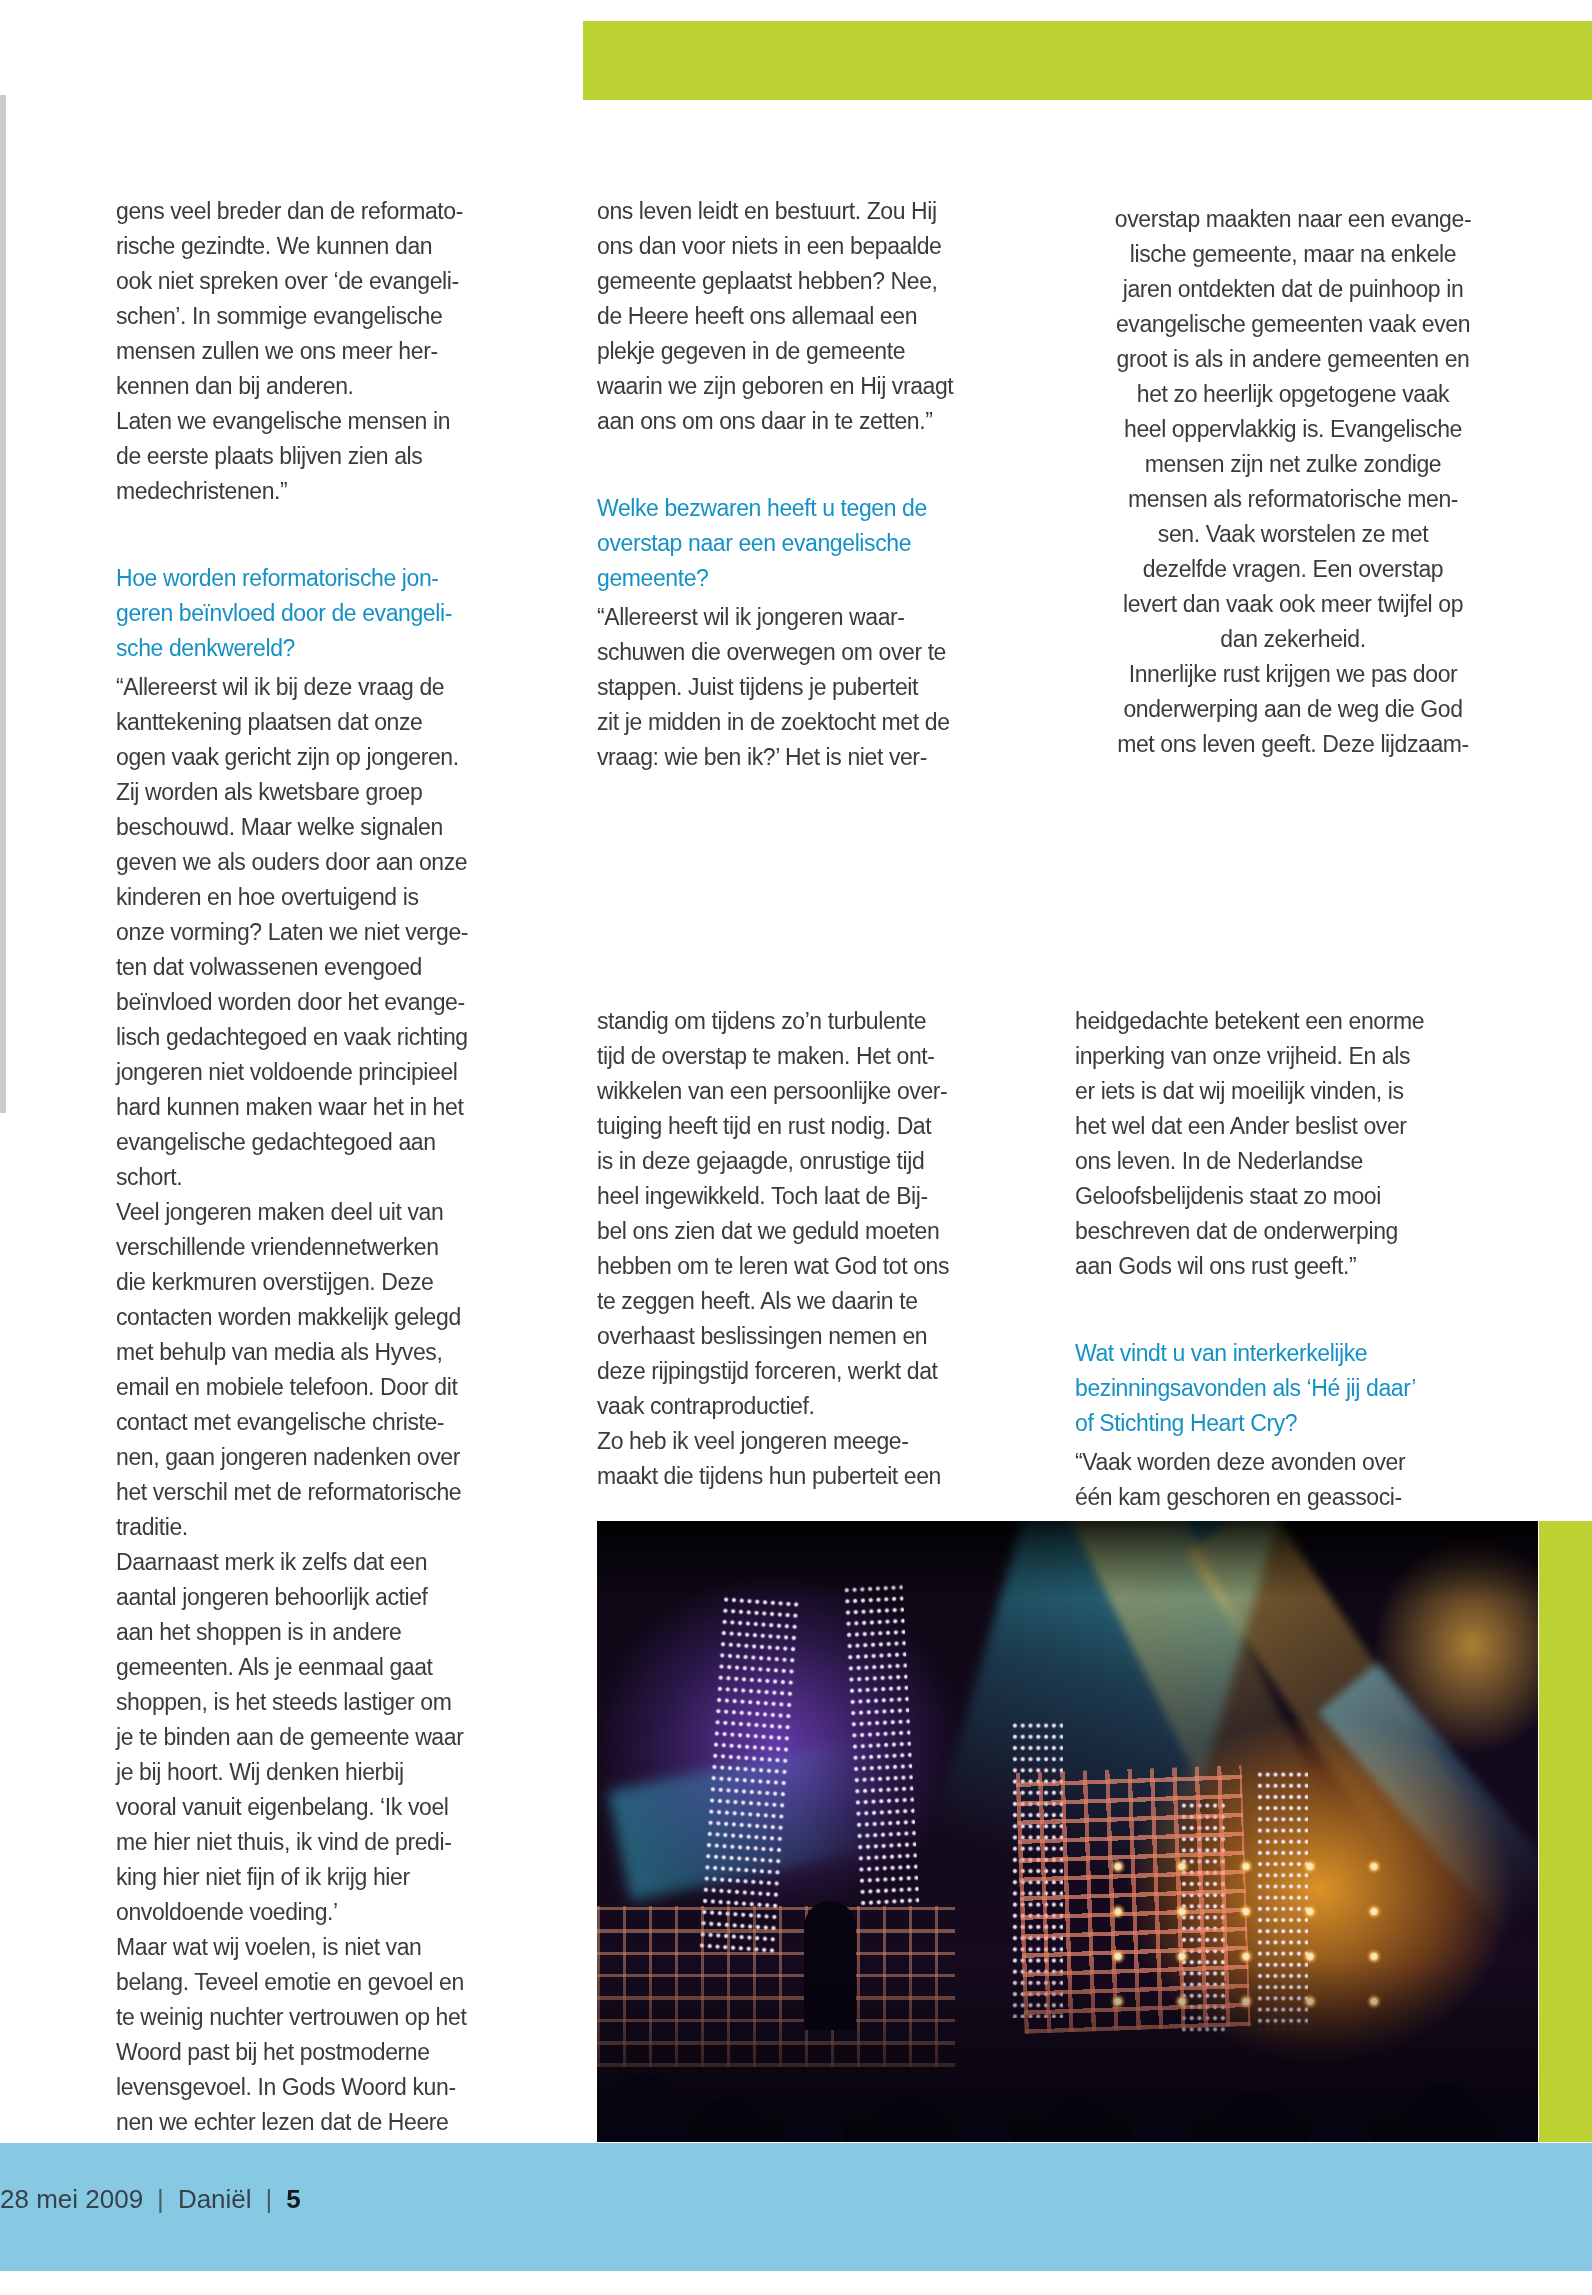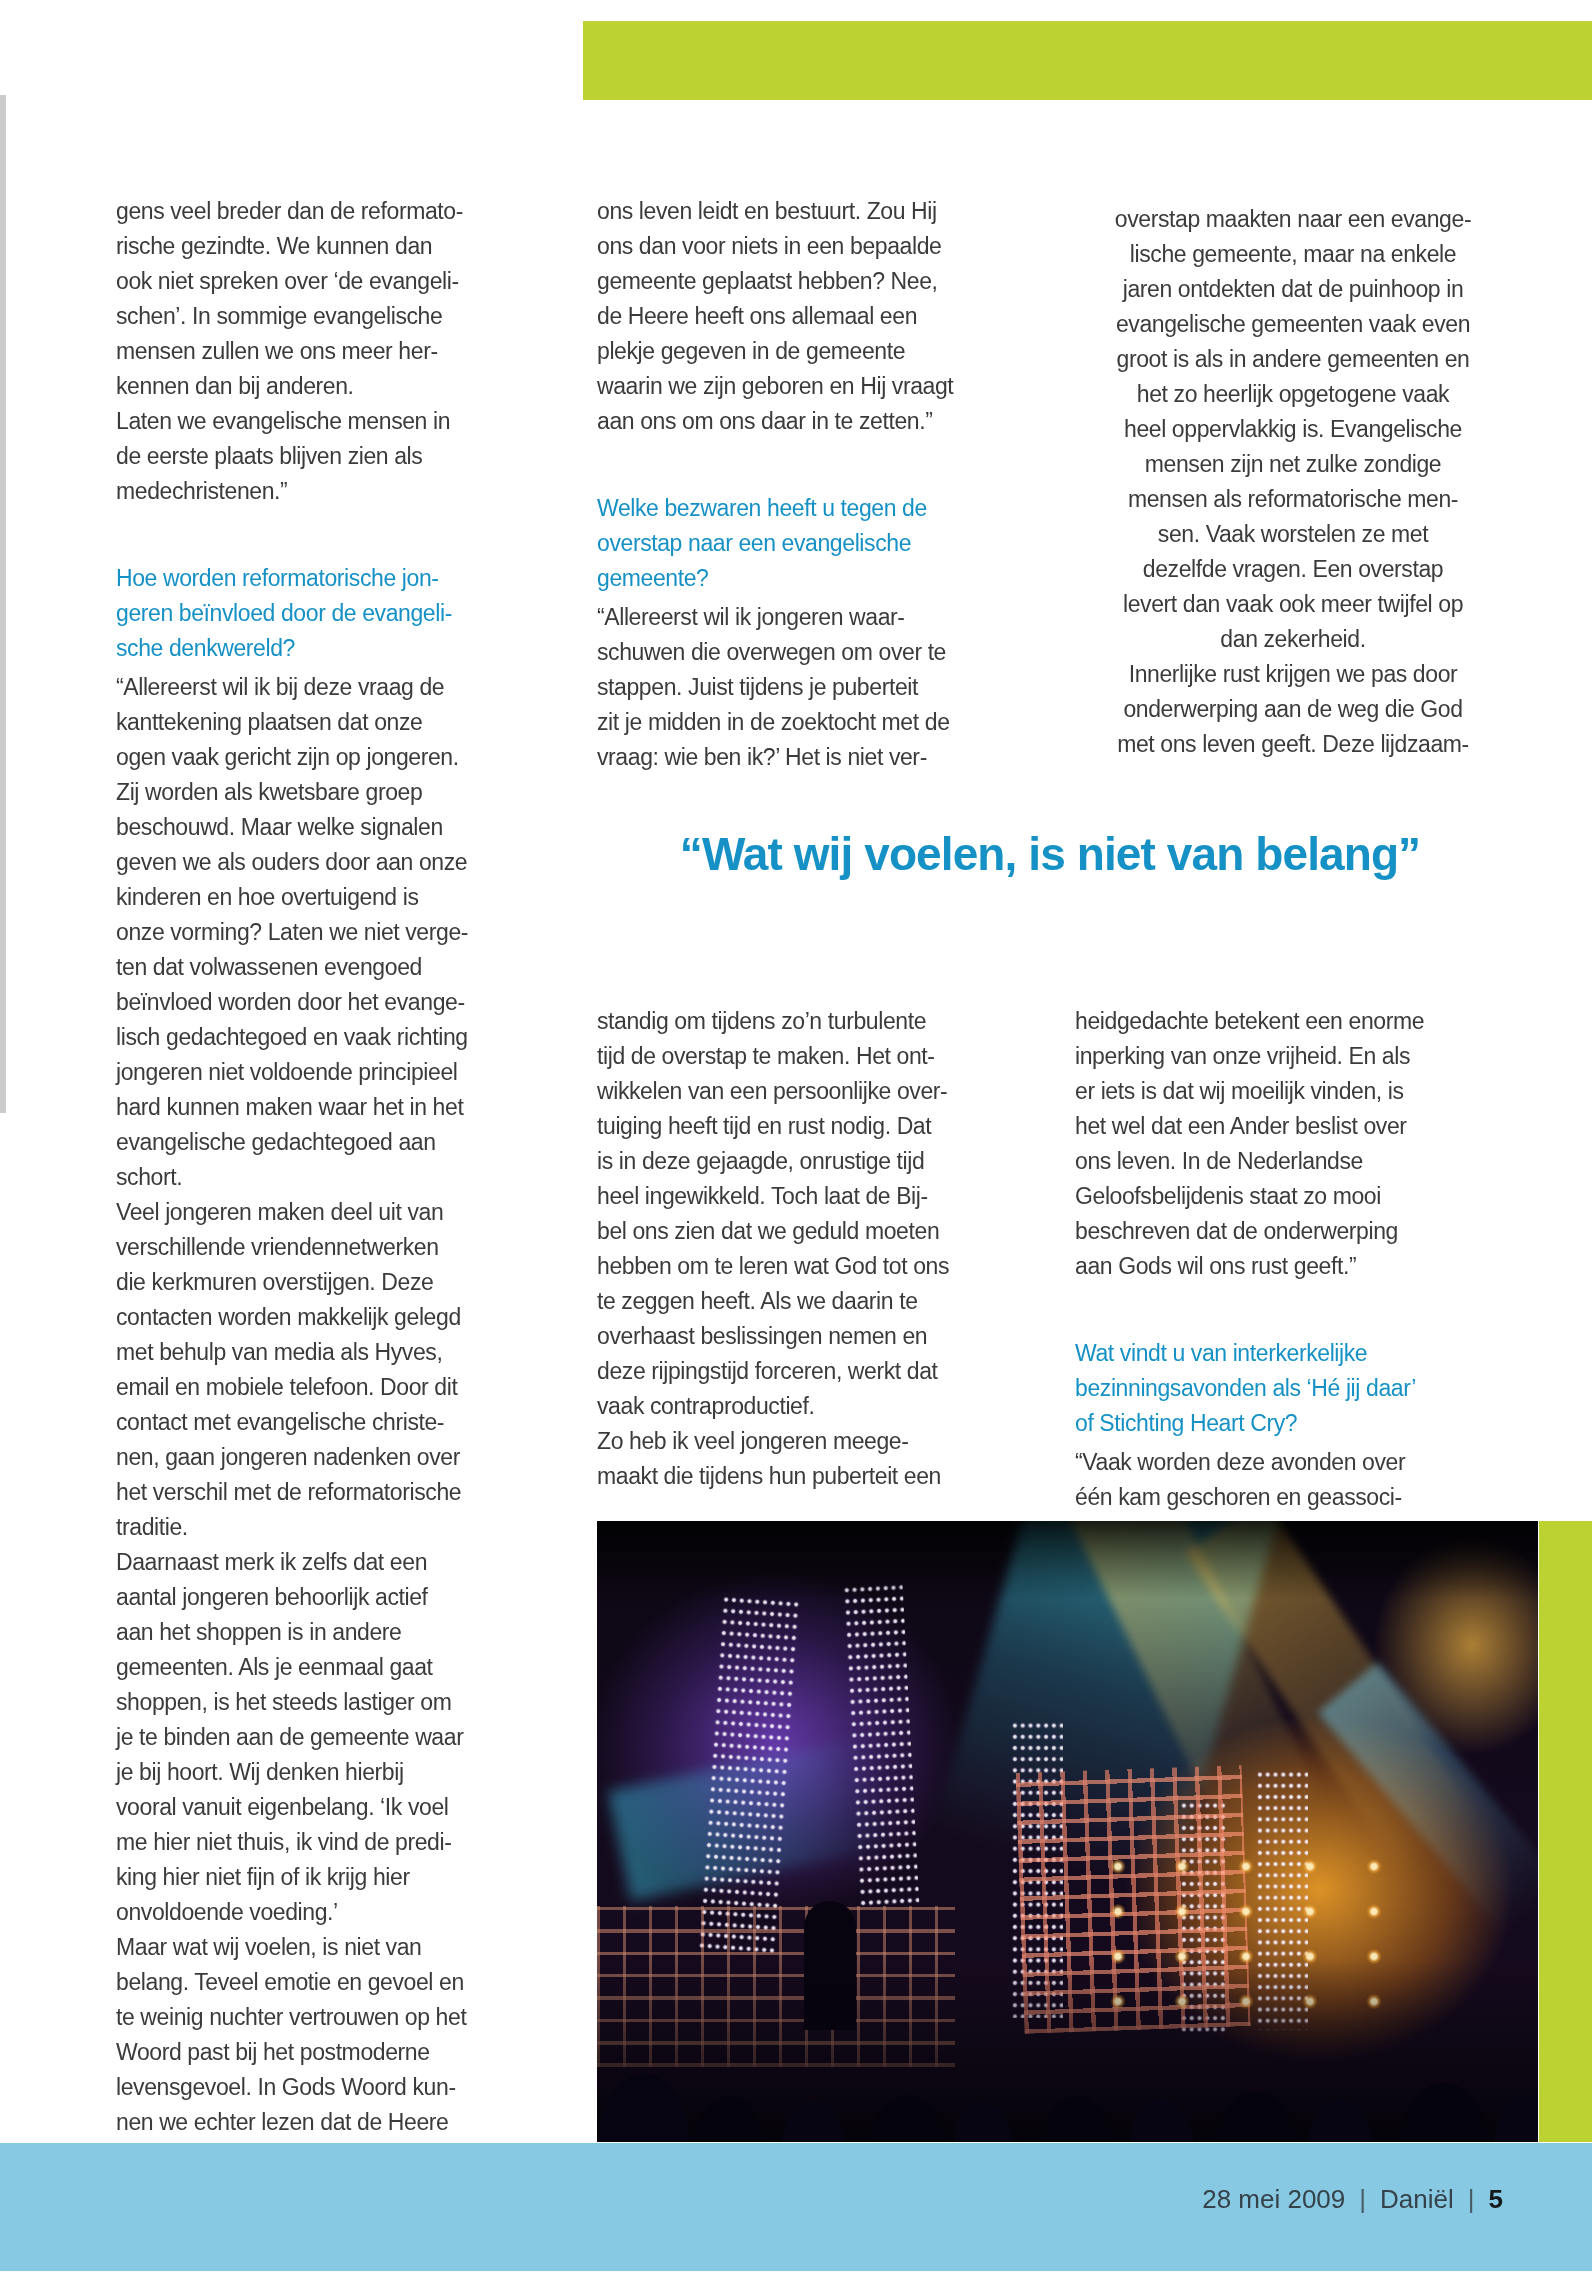--- a/index.html
+++ b/index.html
@@ -77,21 +77,21 @@
       radial-gradient(54px 90px at 79% 106%, #070511 60%, transparent 61%),
       radial-gradient(79px 131px at 90% 111%, #05030c 60%, transparent 61%),
       radial-gradient(60px 104px at 99% 108%, #070511 60%, transparent 61%),
       linear-gradient(180deg, transparent 0%, rgba(5,3,10,0.6) 58%, #05030a 100%);}
   .fig{left:22%;bottom:18%;width:52px;height:129px;border-radius:26px 26px 0 0;background:#070410;}
   
   #right-strip{left:1539px;top:1521px;width:54px;height:621px;background:#bcd233;}
   
   #footer-bar{left:0;top:2143px;width:1592px;height:128px;background:#87c9e2;}
   #footer-line{position:absolute;top:41px;left:0;width:1592px;padding-right:89px;box-sizing:border-box;
-     text-align:right;font-size:26px;color:#36424a;letter-spacing:0;}
+     text-align:left;font-size:26px;color:#36424a;letter-spacing:0;}
   .sep{color:#4a5a64;margin:0 14px;}
   #footer-page{font-weight:bold;color:#15191c;}
 </style>
 </head>
 <body>
 
 <div id="page">
 
   <div class="abs" id="top-bar"></div>
   <div class="abs" id="left-strip"></div>
@@ -183,21 +183,20 @@
 mensen als reformatorische men-
 sen. Vaak worstelen ze met
 dezelfde vragen. Een overstap
 levert dan vaak ook meer twijfel op
 dan zekerheid.
 Innerlijke rust krijgen we pas door
 onderwerping aan de weg die God
 met ons leven geeft. Deze lijdzaam-</div>
   </div>
 
-  <div class="abs" id="pull-quote">“Wat wij voelen, is niet van belang”</div>
 
   <div class="abs" id="col2-bottom">
     <div class="txt">standig om tijdens zo’n turbulente
 tijd de overstap te maken. Het ont-
 wikkelen van een persoonlijke over-
 tuiging heeft tijd en rust nodig. Dat
 is in deze gejaagde, onrustige tijd
 heel ingewikkeld. Toch laat de Bij-
 bel ons zien dat we geduld moeten
 hebben om te leren wat God tot ons

